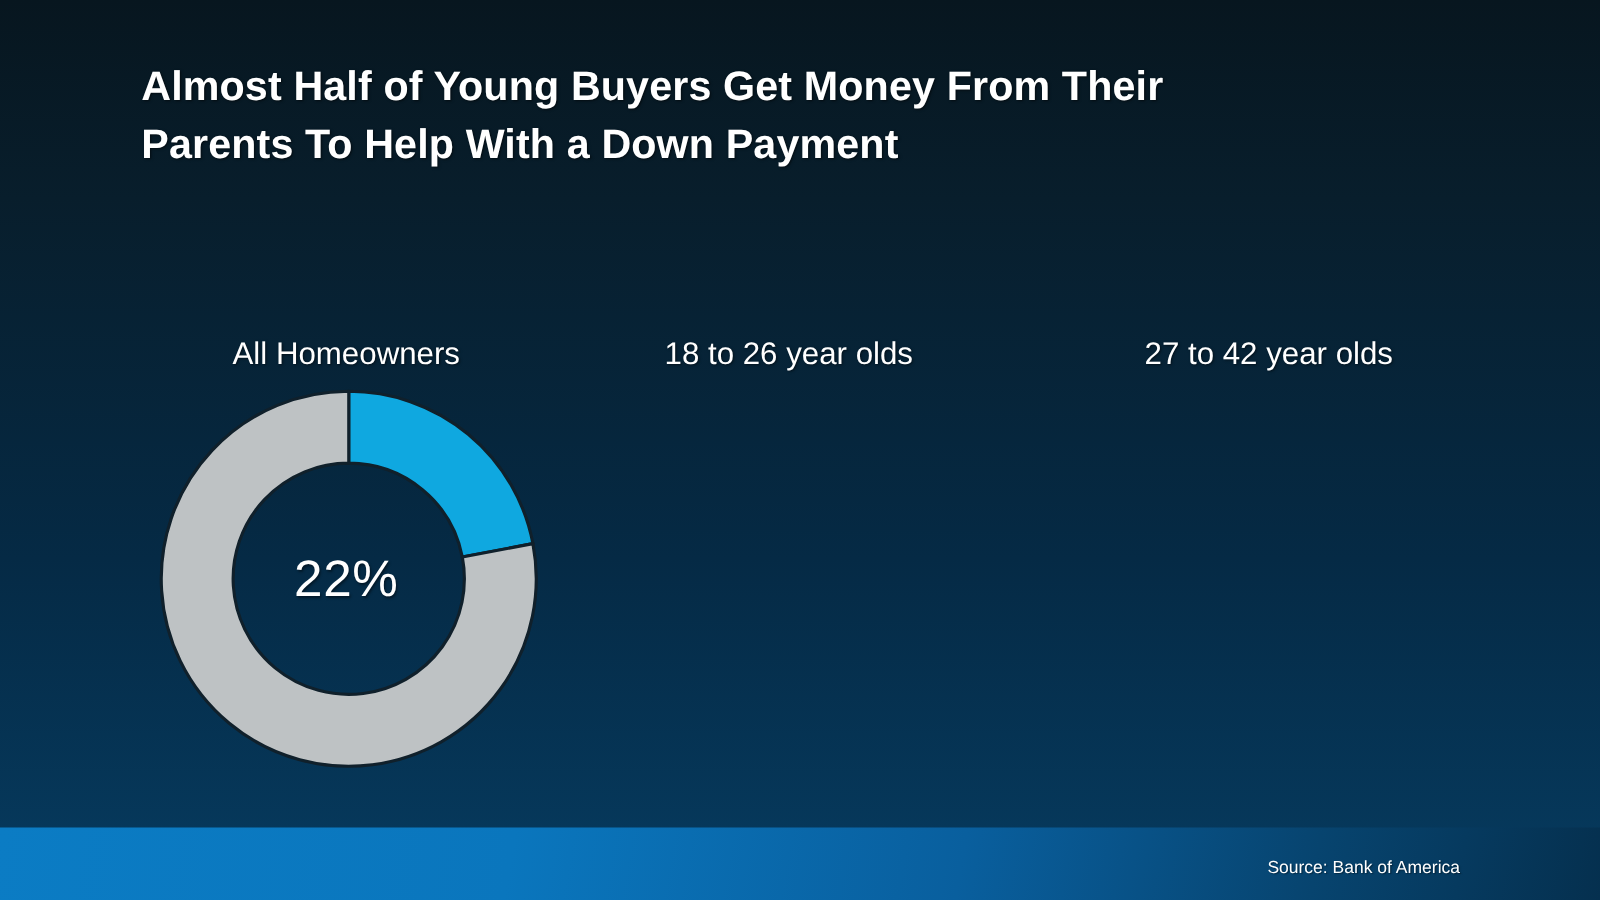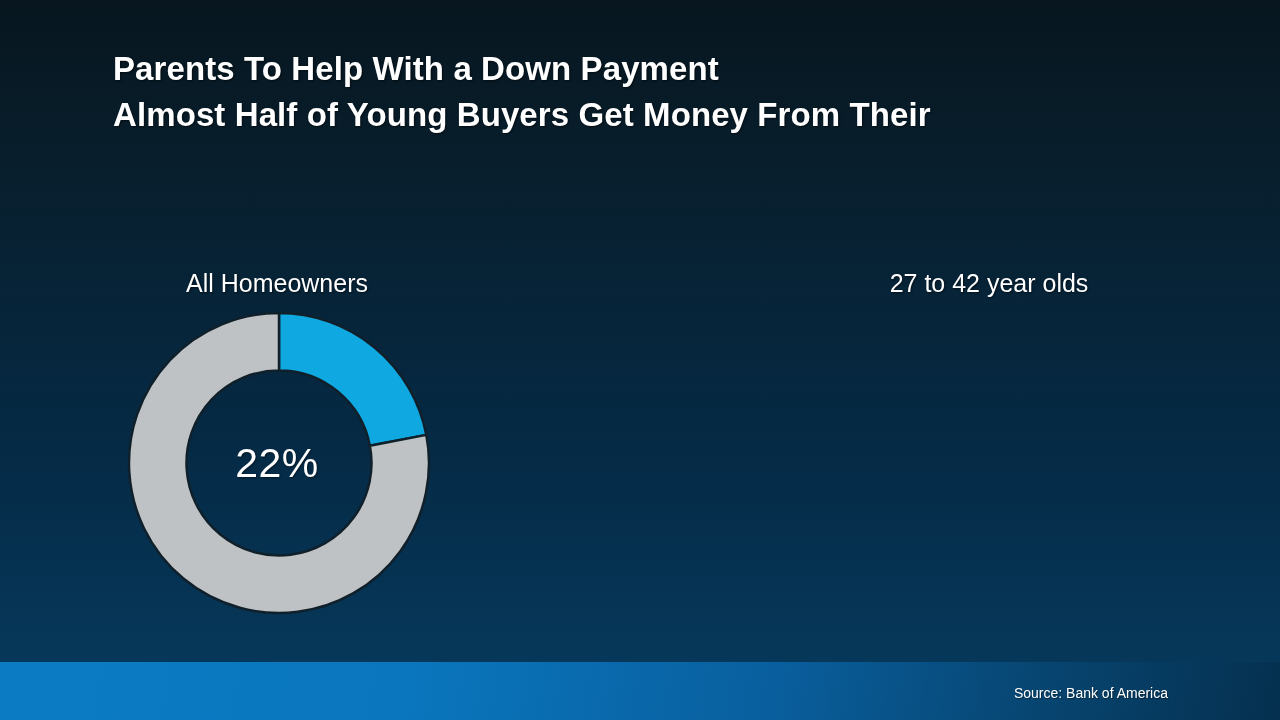--- a/index.html
+++ b/index.html
@@ -48,21 +48,21 @@
   }
 
   .chart {
     position: absolute;
     top: 0;
     width: 360px;
     height: 370px;
   }
   .chart-1 { left: 97px; }
   .chart-2 { left: 451px; }
-  .chart-3 { left: 809px; }
+  .chart-3 { left: 835px; }
 
   .chart-label {
     width: 360px;
     text-align: center;
     font-size: 25px;
     color: #ffffff;
     line-height: 30px;
     text-shadow: 1px 1px 2px rgba(0,0,0,0.5);
     white-space: nowrap;
   }
@@ -114,40 +114,41 @@
     text-shadow: 1px 1px 1px rgba(0,0,0,0.4);
     white-space: nowrap;
   }
 </style>
 </head>
 <body>
 
 <div class="slide">
 
   <div class="title-block">
+    <div class="title-line">Almost Half of Young Buyers Get Money From Their</div>
     <div class="title-line">Parents To Help With a Down Payment</div>
-    <div class="title-line">Almost Half of Young Buyers Get Money From Their</div>
   </div>
 
   <div class="charts">
 
     <div class="chart chart-1">
       <div class="chart-label">All Homeowners</div>
       <div class="donut-wrap">
         <svg class="donut-svg" viewBox="0 0 304 304">
           <g>
               <path d="M 152 2 A 150 150 0 0 1 299.3430876093033 123.89280281214131 L 242.8615706924037 134.66722840082048 A 92.5 92.5 0 0 0 152 59.5 Z" fill="#0FA8E0" stroke="#10202b" stroke-width="2.5" stroke-linejoin="round"></path>
               <path d="M 299.3430876093033 123.89280281214131 A 150 150 0 1 1 151.99999999999997 2 L 151.99999999999997 59.5 A 92.5 92.5 0 1 0 242.8615706924037 134.66722840082048 Z" fill="#BEC2C4" stroke="#10202b" stroke-width="2.5" stroke-linejoin="round"></path>
             </g>
         </svg>
         <div class="donut-value">22%</div>
       </div>
     </div>
 
     <div class="chart chart-2">
+      <div class="chart-label">18 to 26 year olds</div>
     </div>
 
     <div class="chart chart-3">
       <div class="chart-label">27 to 42 year olds</div>
     </div>
 
   </div>
 
   <div class="footer-bar"></div>
   <div class="footer-source">Source: Bank of America</div>

